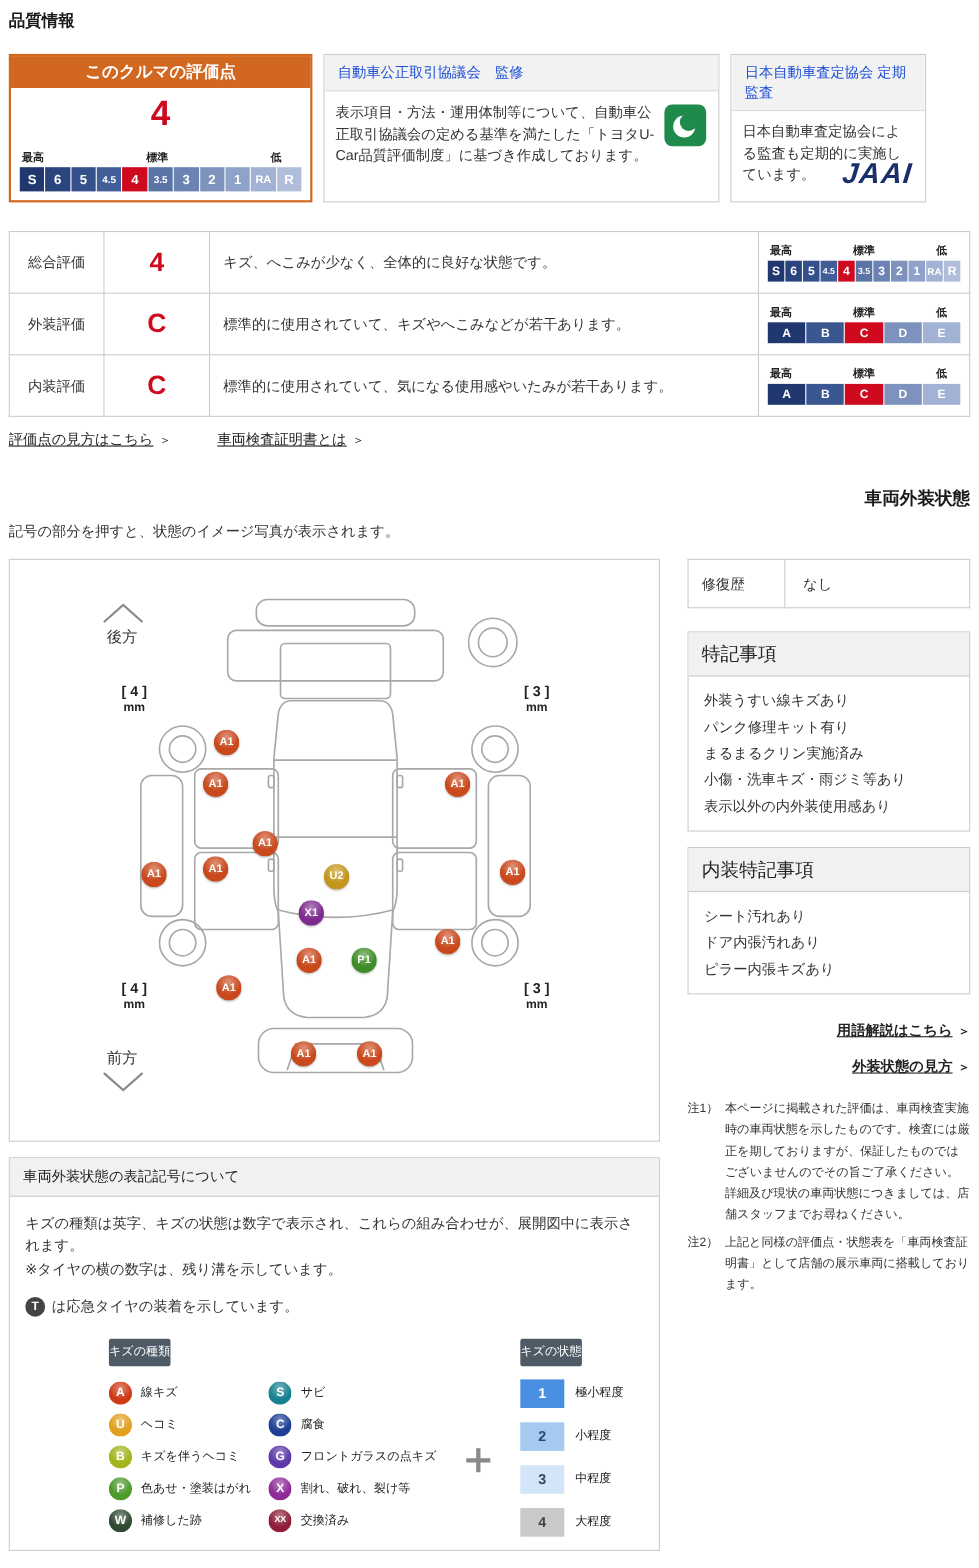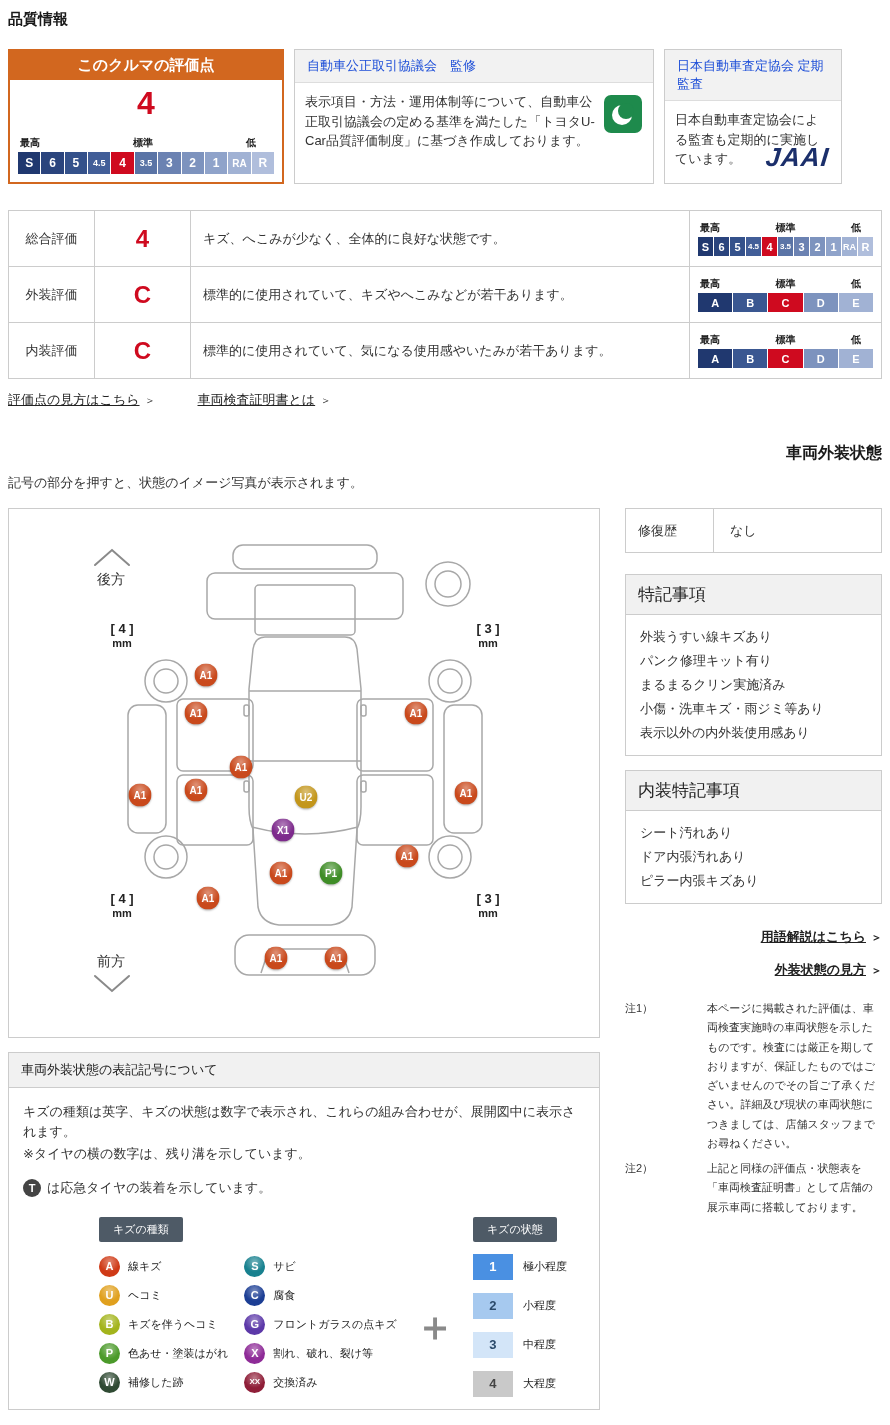--- a/index.html
+++ b/index.html
@@ -77,33 +77,33 @@
   td.repair-value { padding-left:16px; }
   .note-box { border:1px solid #ccc; margin-top:21px; }
   .note-box + .note-box { margin-top:14px; }
   .note-box-header { background:#f1f1f1; border-bottom:1px solid #ccc; font-size:17px; padding:8px 12px; color:#222; }
   .note-box ul { list-style:none; padding:10px 14px; }
   .note-box li { font-size:13px; line-height:24px; }
   .sidebar-links { margin-top:24px; }
   .side-link { text-align:right; font-size:13px; font-weight:bold; margin-bottom:15px; cursor:pointer; color:#222; }
   .side-link .lbl { text-decoration:underline; }
   .footnotes { margin-top:20px; }
-  .footnote { display:flex; font-size:11px; line-height:1.75; margin-bottom:6px;gap:48px; }
+  .footnote { display:flex; font-size:11px; line-height:1.75; margin-bottom:6px; }
   .fn-label { width:34px; flex-shrink:0; }
   .fn-text { flex:1; }
 
   
   .legend-box { border:1px solid #ccc; margin-top:14px; height:358px; }
   .legend-header { background:#f1f1f1; border-bottom:1px solid #ccc; font-size:13px; padding:8px 12px; color:#222; }
   .legend-body { padding:14px; font-size:13px; line-height:1.55; }
   .legend-body p.tire-note { margin-top:2px; }
   .spare-note { margin-top:14px; display:flex; align-items:center; }
   .spare-t { display:inline-flex; width:18px; height:18px; border-radius:50%; background:#444; color:#fff; font-size:11px; font-weight:bold; align-items:center; justify-content:center; margin-right:6px; flex-shrink:0; }
   .legend-groups { display:flex; margin-top:18px; padding-left:76px; }
-  .group-tag { display:inline-block; background:#4e5a66; color:#fff; font-size:11px; padding:4px 14px; border-radius:2px; }
+  .group-tag { display:inline-block; background:#4e5a66; color:#fff; font-size:11px; padding:4px 0; border-radius:2px; }
   .kind-grid { display:grid; grid-template-rows:repeat(5,29px); grid-auto-flow:column; column-gap:16px; margin-top:10px; }
   .kind-item { display:flex; align-items:center; }
   .kind-circle { width:21px; height:21px; border-radius:50%; color:#fff; font-size:11px; font-weight:bold; display:flex; align-items:center; justify-content:center; flex-shrink:0; }
   .kind-circle.sm { font-size:8px; }
   .kind-label { font-size:11px; margin-left:8px; color:#222; }
   .plus { font-size:40px; color:#8a8a8a; font-weight:bold; align-self:center; margin:26px 18px 0; }
   .state-list { margin-top:12px; }
   .state-item { display:flex; align-items:center; margin-bottom:13px; }
   .state-square { width:40px; height:26px; display:flex; align-items:center; justify-content:center; font-size:13px; font-weight:bold; flex-shrink:0; }
   .state-label { font-size:11px; margin-left:10px; color:#222; }

